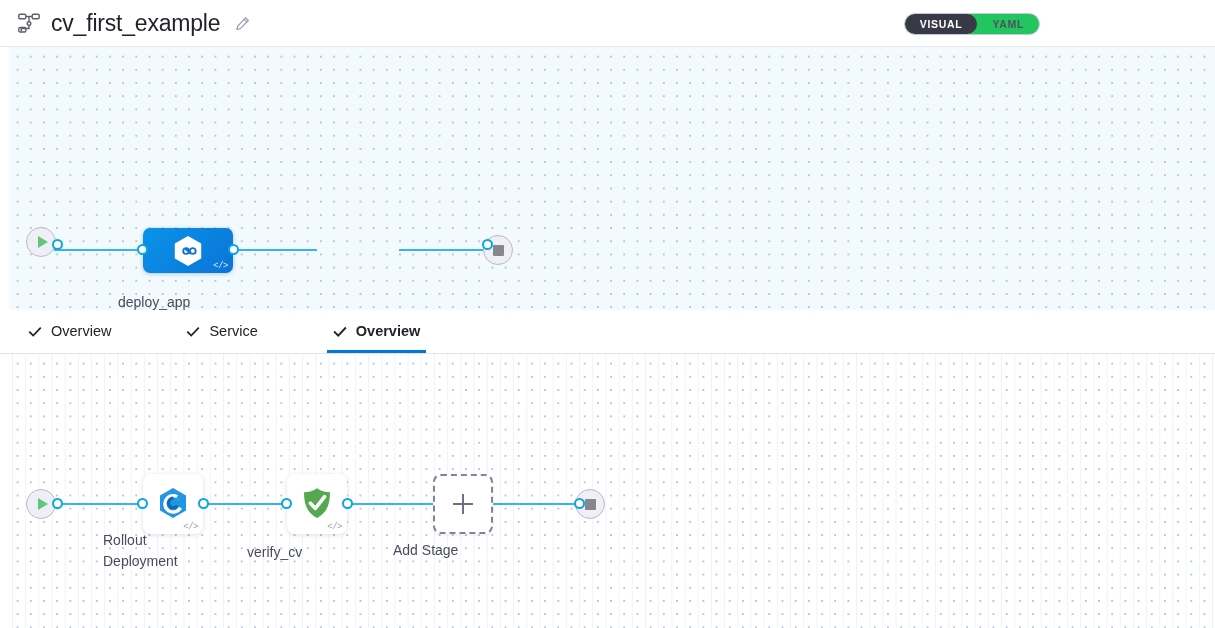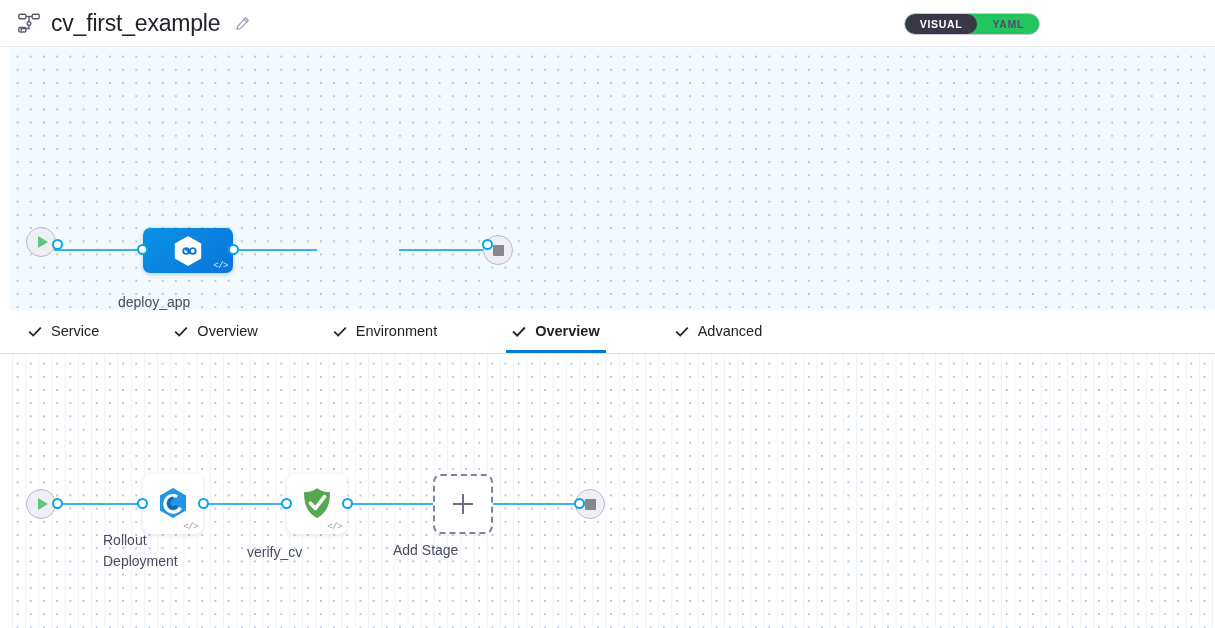--- a/index.html
+++ b/index.html
@@ -345,45 +345,33 @@
     </div>
     <div class="port" style="left:-1px; top:4px;"></div>
   </div>
 </div>
 
 <div class="tabbar">
   <div class="tab">
     <svg class="tab-check" viewBox="0 0 14 14">
       <path d="M1.8 7.2 L5.2 10.6 L12.2 3.2" fill="none" stroke="#22222a" stroke-width="1.7" stroke-linecap="square"></path>
     </svg>
-    <span class="tab-label">Service</span>
+    <span class="tab-label">Overview</span>
   </div>
   <div class="tab">
     <svg class="tab-check" viewBox="0 0 14 14">
       <path d="M1.8 7.2 L5.2 10.6 L12.2 3.2" fill="none" stroke="#22222a" stroke-width="1.7" stroke-linecap="square"></path>
     </svg>
-    <span class="tab-label">Overview</span>
-  </div>
-  <div class="tab">
-    <svg class="tab-check" viewBox="0 0 14 14">
-      <path d="M1.8 7.2 L5.2 10.6 L12.2 3.2" fill="none" stroke="#22222a" stroke-width="1.7" stroke-linecap="square"></path>
-    </svg>
-    <span class="tab-label">Environment</span>
+    <span class="tab-label">Service</span>
   </div>
   <div class="tab active">
     <svg class="tab-check" viewBox="0 0 14 14">
       <path d="M1.8 7.2 L5.2 10.6 L12.2 3.2" fill="none" stroke="#22222a" stroke-width="1.9" stroke-linecap="square"></path>
     </svg>
     <span class="tab-label">Overview</span>
-  </div>
-  <div class="tab">
-    <svg class="tab-check" viewBox="0 0 14 14">
-      <path d="M1.8 7.2 L5.2 10.6 L12.2 3.2" fill="none" stroke="#22222a" stroke-width="1.7" stroke-linecap="square"></path>
-    </svg>
-    <span class="tab-label">Advanced</span>
   </div>
 </div>
 
 <div class="step-canvas">
 
   <div class="conn-line" style="left:46px; top:149px; width:92px;"></div>
   <div class="conn-line" style="left:192px; top:149px; width:92px;"></div>
   <div class="conn-line" style="left:336px; top:149px; width:96px;"></div>
   <div class="conn-line" style="left:480px; top:149px; width:96px;"></div>
 

